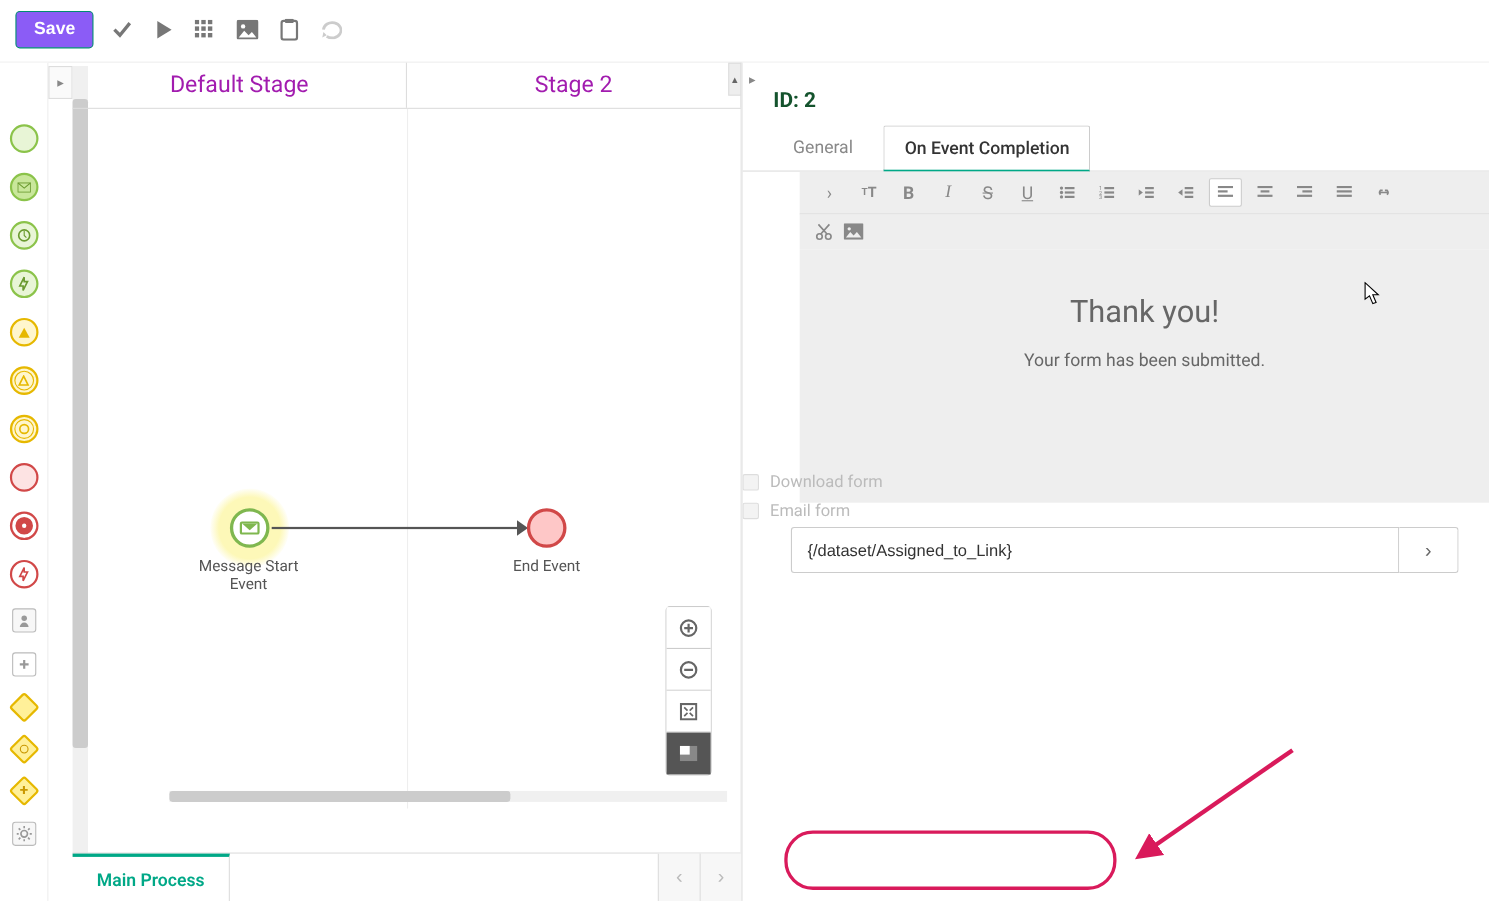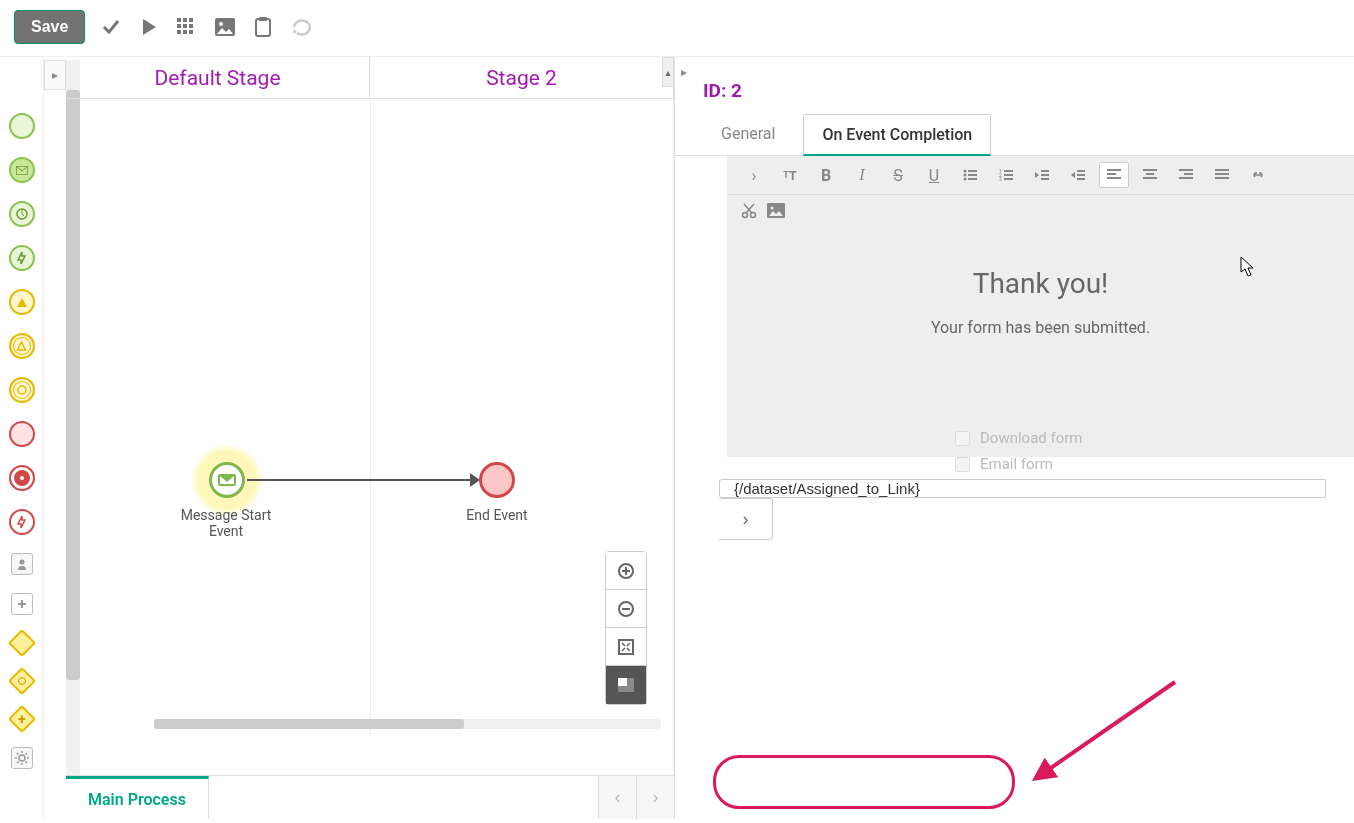--- a/index.html
+++ b/index.html
@@ -1,20 +1,20 @@
 <!DOCTYPE html>
 <html><head>
 <meta charset="utf-8">
 <style>
 * { box-sizing: border-box; margin: 0; padding: 0; }
 body { font-family: -apple-system, "Segoe UI", Roboto, "Helvetica Neue", Arial, sans-serif; background: #fff; color: #333; width: 1354px; height: 823px; overflow: hidden; position: relative; }
 .header { display: flex; justify-content: space-between; align-items: center; padding: 10px 20px 12px 14px; }
 .header h1 { font-size: 26px; font-weight: 400; color: #444; }
 .header-tools { display: flex; align-items: center; gap: 14px; }
-.save-btn { background: #737373; color: #fff; border: 1px solid #008d71; border-radius: 4px; padding: 7px 16px; font-size: 16px; font-weight: 600; cursor: pointer; }
+.save-btn { background: #8b5cf6; color: #fff; border: 1px solid #008d71; border-radius: 4px; padding: 7px 16px; font-size: 16px; font-weight: 600; cursor: pointer; }
 .header-tools .icon-btn { width: 24px; height: 24px; display: flex; align-items: center; justify-content: center; cursor: pointer; color: #777; }
 .header-tools .icon-btn.disabled { color: #ccc; cursor: default; }
 .main { display: flex; height: calc(100% - 60px); border-top: 1px solid #eee; }
 .palette { width: 44px; background: #fff; border-right: 1px solid #eee; padding-top: 56px; display: flex; flex-direction: column; align-items: center; gap: 18px; }
 .palette .pal-item { width: 26px; height: 26px; border-radius: 50%; cursor: grab; display: flex; align-items: center; justify-content: center; }
 .expand-handle { position: absolute; left: 44px; top: 60px; width: 22px; height: 30px; border: 1px solid #ddd; background: #fafafa; display: flex; align-items: center; justify-content: center; font-size: 12px; color: #888; cursor: pointer; }
 .canvas-wrap { flex: 1; position: relative; display: flex; flex-direction: column; }
 .scroll-up { width: 12px; height: 30px; position: absolute; right: 0; top: 0; border: 1px solid #ddd; background: #eee; font-size: 10px; display:flex; align-items:center; justify-content:center; color:#666;}
 .stage-header { display: flex; height: 42px; border-bottom: 1px solid #ddd; margin-left: 22px; }
 .stage-header .col { flex: 1; text-align: center; line-height: 42px; color: #a21caf; font-size: 21px; border-right: 1px solid #ddd; }
@@ -37,42 +37,42 @@
 .footer-tabs .nav button { width: 38px; border: none; border-left: 1px solid #ddd; background: #f7f7f7; color: #bbb; font-size: 18px; cursor: pointer; }
 .track { position: absolute; left: 66px; top: 60px; bottom: 44px; width: 14px; background: #f0f0f0; }
 .thumb { position: absolute; left: 0; top: 30px; width: 14px; height: 590px; background: #ccc; border-radius: 3px; }
 .hscroll { position:absolute; left: 88px; right: 12px; bottom: 46px; height: 10px; background:#f0f0f0; }
 .hscroll .hthumb { position:absolute; left:0; top:0; height:10px; width:310px; background:#ccc; border-radius:3px; }
 .props { width: 680px; border-left: 1px solid #ddd; background: #fff; position: relative; overflow: hidden; }
 .props-collapse { position: absolute; left: 6px; top: 8px; font-size: 12px; color: #888; cursor: pointer; }
 .props-header { display: flex; justify-content: space-between; align-items: center; padding: 22px 28px 12px 28px; }
 .props-header h2 { font-size: 20px; font-weight: 700; color: #444; }
 .props-header .help { width: 16px; height: 16px; border-radius: 50%; background: #c7e8f2; color: #4fa7c4; font-size: 11px; display: inline-flex; align-items: center; justify-content: center; margin-left: 6px; }
-.props-header .id { font-size: 19px; font-weight: 700; color: #a21caf; }
+.props-header .id { font-size: 19px; font-weight: 700; color: #14532d; }
 .tabs { display: flex; padding-left: 28px; border-bottom: 1px solid #ddd; gap: 10px; }
 .tabs .tab { padding: 10px 18px; color: #888; font-size: 16px; cursor: pointer; }
 .tabs .tab.active { color: #333; border: 1px solid #ccc; border-bottom: 2px solid #00a887; border-top-left-radius: 2px; border-top-right-radius: 2px; margin-bottom: -1px; background:#fff; font-weight:500; }
 .rte-toolbar { background: #eee; border-bottom: 1px solid #ddd; padding: 6px 12px; display: flex; flex-wrap: wrap; gap: 6px; align-items: center; margin-left: 52px; }
 .rte-toolbar .tbtn { width: 30px; height: 26px; display: flex; align-items: center; justify-content: center; color: #888; cursor: pointer; border-radius: 2px; }
 .rte-toolbar .tbtn.active { background: #fff; border: 1px solid #ccc; }
 .rte-toolbar2 { background: #eee; padding: 8px 14px; display: flex; gap: 10px; margin-left: 52px; }
 .rte-area { background: #eee; margin-left: 52px; padding: 0; }
 .rte-content { background: #eee; padding: 40px 20px 120px 20px; text-align: center; }
 .rte-content h3 { font-size: 28px; font-weight: 400; color: #666; margin-bottom: 18px; }
 .rte-content p { color: #666; font-size: 16px; }
 .checkbox-row { display: flex; align-items: center; gap: 12px; padding: 6px 28px 6px 52px; color: #888; font-size: 15px; }
 .checkbox-row.sub { padding-left: 78px; color: #bbb; }
 .chk { width: 15px; height: 15px; border: 1px solid #ccc; border-radius: 2px; background: #fff; flex-shrink:0; }
 .chk.disabled { background: #f3f3f3; border-color:#ddd; }
-.sub-opts { display: flex; gap: 60px; padding-left: 280px; margin-top: -28px; }
+.sub-opts { display: flex; gap: 60px; margin-top: -28px; }
 .sub-opts .opt { display: flex; align-items: center; gap: 10px; color: #bbb; font-size: 15px; }
 .radio-row { display: flex; align-items: center; gap: 12px; padding: 16px 28px 10px 28px; color: #555; font-size: 15px; }
 .radio { width: 15px; height: 15px; border: 1px solid #777; border-radius: 50%; display: flex; align-items: center; justify-content: center; }
 .radio .dot { width: 7px; height: 7px; background: #333; border-radius: 50%; }
-.input-row { display: flex; padding: 6px 28px 0 44px; gap: 0; flex-direction: column; }
+.input-row { display: flex; padding: 6px 28px 0 44px; gap: 0; }
 .redirect-input { flex: 1; height: 42px; border: 1px solid #ccc; border-radius: 3px 0 0 3px; padding: 0 14px; font-size: 15px; color: #333; outline: none; }
 .input-nav { width: 54px; height: 42px; border: 1px solid #ccc; border-left: none; border-radius: 0 3px 3px 0; background: #fff; display:flex; align-items:center; justify-content:center; color: #666; font-size: 18px; cursor:pointer; }
 .highlight-oval { position: absolute; border: 3px solid #d91a5b; border-radius: 26px; pointer-events: none; }
 .anno-arrow { position: absolute; pointer-events: none; }
 .cursor { position: absolute; width: 16px; height: 22px; pointer-events: none; }
 svg { display: block; }
 </style>
 </head>
 <body>
 

